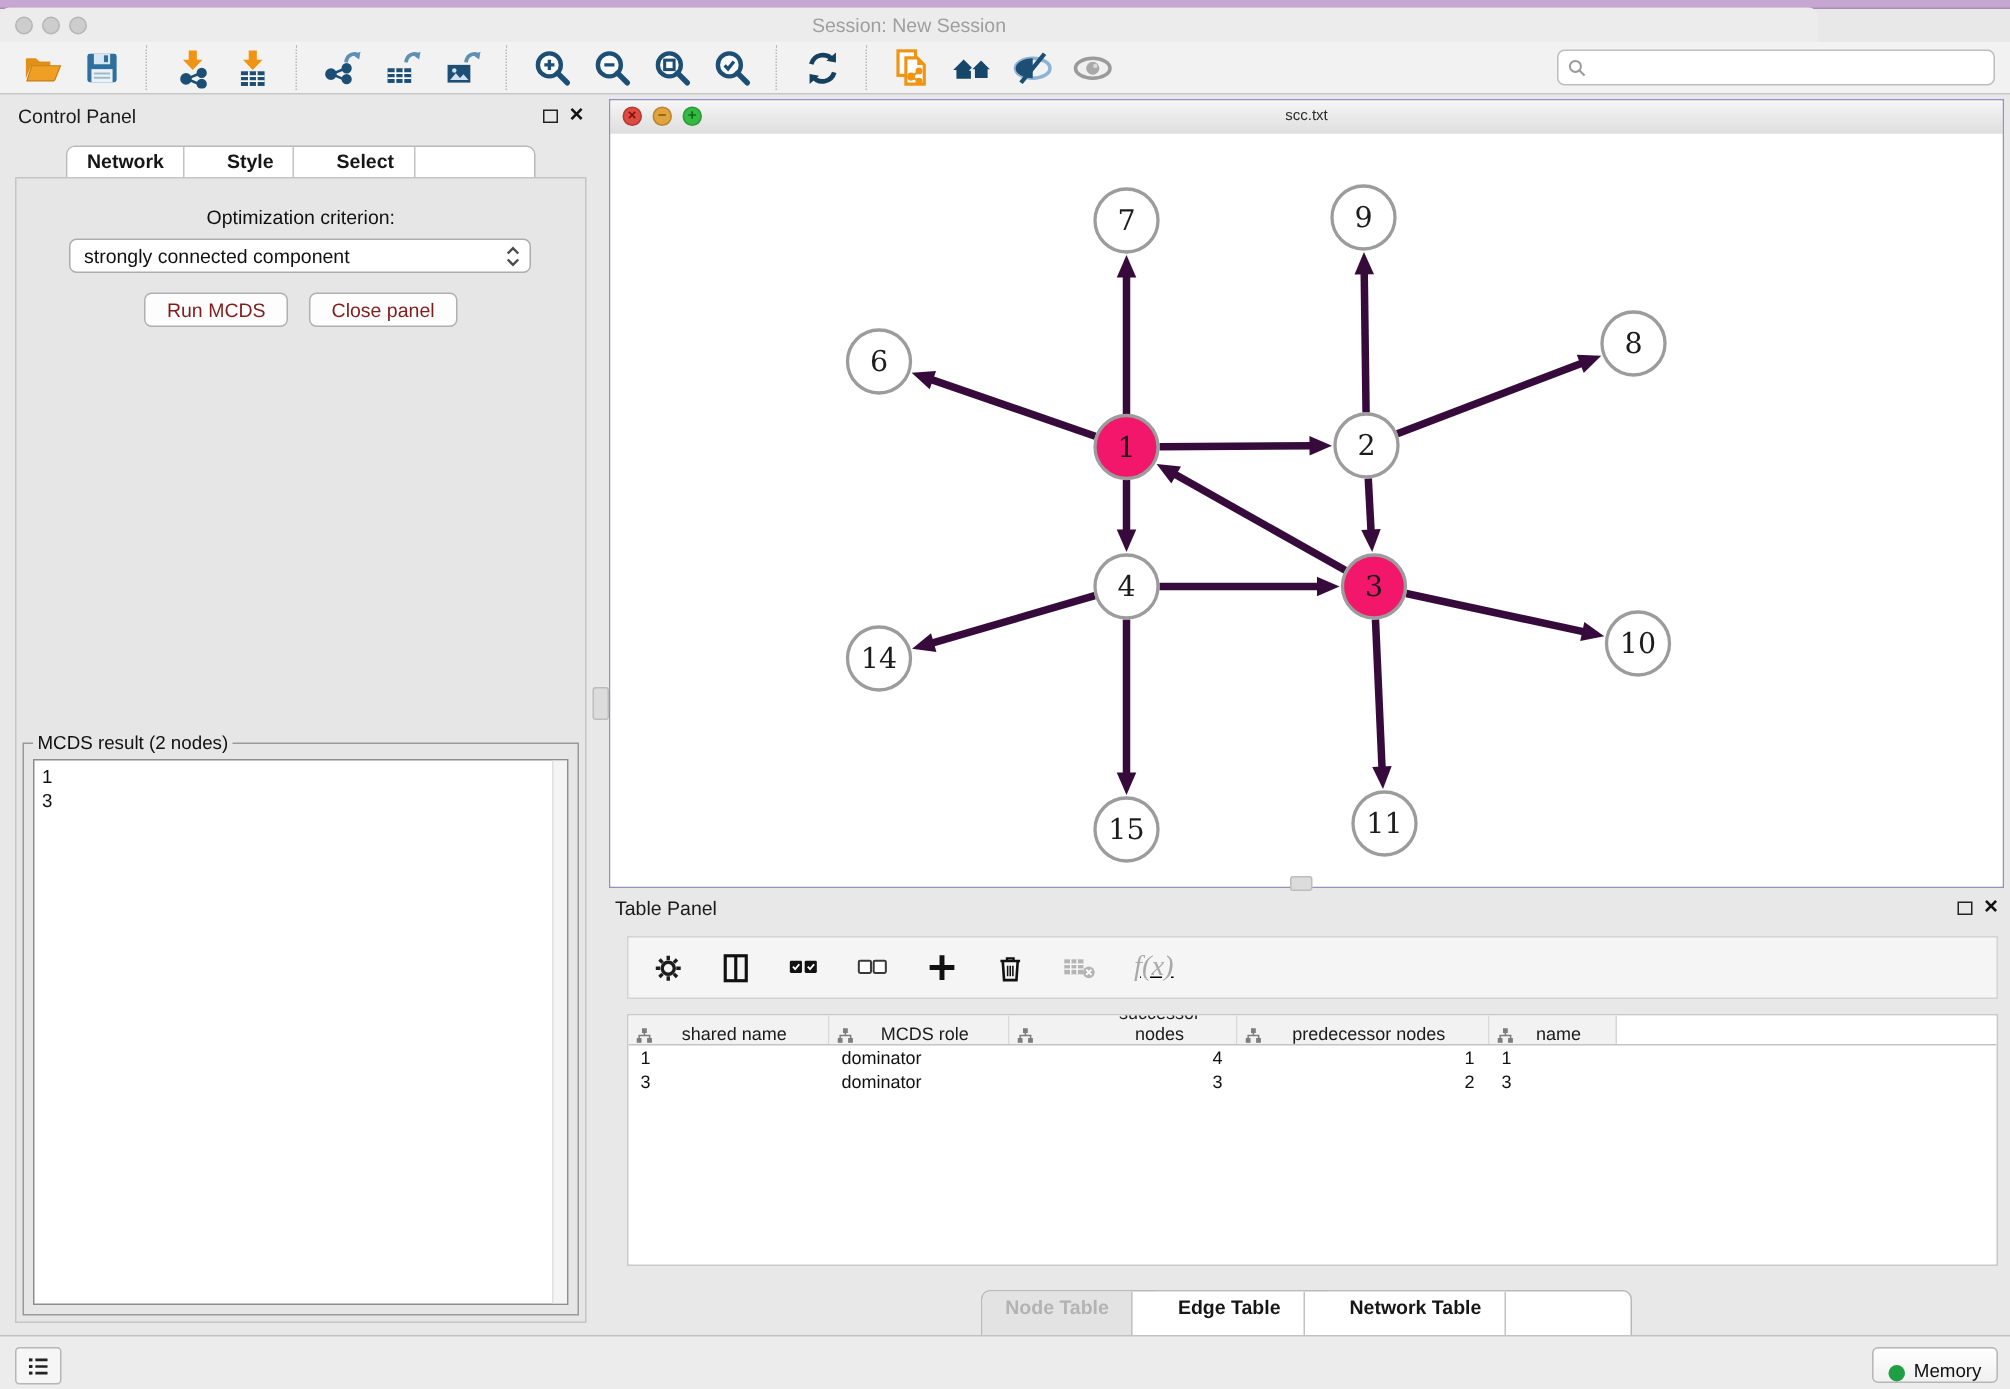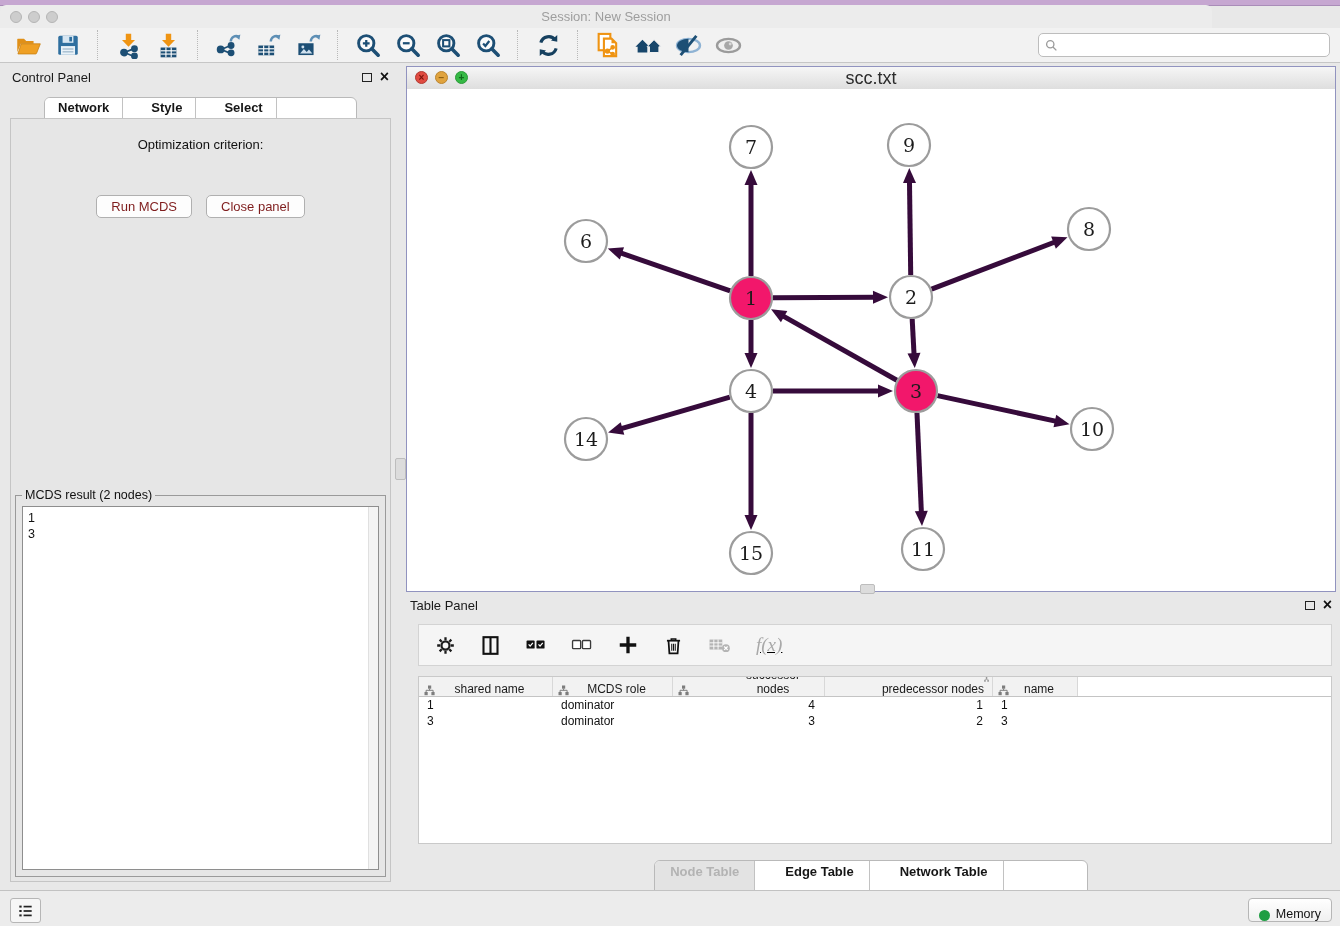--- a/index.html
+++ b/index.html
@@ -42,21 +42,21 @@
   .btn{height:23px;padding:0 14px;background:#fdfdfd;border:1px solid #b0b0b0;border-radius:5px;font-size:13px;color:#7f1d1d;display:flex;align-items:center;}
   #result-fieldset{position:absolute;left:4px;right:4px;top:376px;height:380px;border:1px solid #9a9a9a;}
   #result-legend{position:absolute;left:6px;top:-8px;background:#e6e6e6;padding:0 3px;font-size:12.5px;color:#111;}
   #result-box{position:absolute;left:6px;right:6px;top:10px;bottom:6px;background:#fff;border:1px solid #8e8e8e;overflow:hidden;}
   #result-box .line{font-size:12.5px;color:#111;line-height:16px;padding-left:5px;}
   #result-box .first{padding-top:3px;}
   #result-scroll{position:absolute;right:0;top:0;bottom:0;width:9px;background:#f4f4f4;border-left:1px solid #e0e0e0;}
   
   #network-frame{left:406px;top:66px;width:930px;height:526px;border:1px solid #9193bf;background:#fff;box-sizing:border-box;}
   #nf-titlebar{position:absolute;left:0;right:0;top:0;height:22px;background:linear-gradient(#f6f6f6,#dedede);border-bottom:1px solid #b3b3b3;}
-  #nf-title{width:100%;text-align:center;line-height:22px;font-size:18px;color:#2b2b2b;}
+  #nf-title{width:100%;text-align:center;line-height:22px;font-size:10px;color:#2b2b2b;}
   .nf-light{position:absolute;top:4px;width:13px;height:13px;border-radius:50%;text-align:center;line-height:12px;font-size:10px;font-weight:bold;box-sizing:border-box;}
   #nf-close{left:8px;background:#e04b41;border:1px solid #b23a32;color:#7d130c;}
   #nf-min{left:28px;background:#e0a33e;border:1px solid #bb8530;color:#8a5d10;}
   #nf-max{left:48px;background:#35b945;border:1px solid #2c9a39;color:#0f6b1b;}
   #graph-canvas{position:absolute;left:0;right:0;top:22px;bottom:0;background:#fff;overflow:hidden;}
   
   #v-grip{left:395px;top:458px;width:9px;height:20px;background:#dcdcdc;border:1px solid #bdbdbd;border-radius:2px;}
   #h-grip{left:860px;top:584px;width:13px;height:8px;background:#dcdcdc;border:1px solid #bdbdbd;border-radius:2px;}
   
   #table-panel{left:406px;top:596px;width:930px;height:292px;}
@@ -259,20 +259,27 @@
   <div class="cp-tabs">
     <div class="seg">
       <div class="tab">Network</div>
       <div class="tab">Style</div>
       <div class="tab">Select</div>
       <div class="tab active">MCDS</div>
     </div>
   </div>
   <div id="cp-content">
     <div id="opt-label">Optimization criterion:</div>
+    <div id="criterion-select">
+      <span>strongly connected component</span>
+      <svg class="chev" width="10" height="14" viewBox="0 0 10 14">
+        <path d="M1.5 5 5 1.5 8.5 5" fill="none" stroke="#4a4a4a" stroke-width="1.6"></path>
+        <path d="M1.5 9 5 12.5 8.5 9" fill="none" stroke="#4a4a4a" stroke-width="1.6"></path>
+      </svg>
+    </div>
     <div id="cp-buttons">
       <button class="btn">Run MCDS</button>
       <button class="btn">Close panel</button>
     </div>
     <div id="result-fieldset">
       <div id="result-legend">MCDS result (2 nodes)</div>
       <div id="result-box">
         <div class="line first">1</div>
         <div class="line">3</div>
         <div id="result-scroll"></div>
@@ -439,21 +446,21 @@
           <svg width="11" height="11" viewBox="0 0 11 11">
             <path d="M5.6 3.7v1.6M2.1 7V5.3h7V7" stroke="#7d7d7d" stroke-width="1" fill="none"></path>
             <g fill="#7d7d7d">
               <rect x="4" y="0.5" width="3.2" height="3.2"></rect>
               <rect x="0.5" y="7" width="3.2" height="3.2"></rect>
               <rect x="7.4" y="7" width="3.2" height="3.2"></rect>
             </g>
           </svg>
           <span class="lbl">successor nodes</span>
         </div>
-        <div class="th" style="width: 168px; flex-direction: column;">
+        <div class="th" style="width: 168px;">
           <svg width="11" height="11" viewBox="0 0 11 11">
             <path d="M5.6 3.7v1.6M2.1 7V5.3h7V7" stroke="#7d7d7d" stroke-width="1" fill="none"></path>
             <g fill="#7d7d7d">
               <rect x="4" y="0.5" width="3.2" height="3.2"></rect>
               <rect x="0.5" y="7" width="3.2" height="3.2"></rect>
               <rect x="7.4" y="7" width="3.2" height="3.2"></rect>
             </g>
           </svg>
           <span class="lbl">predecessor nodes</span>
         </div>

